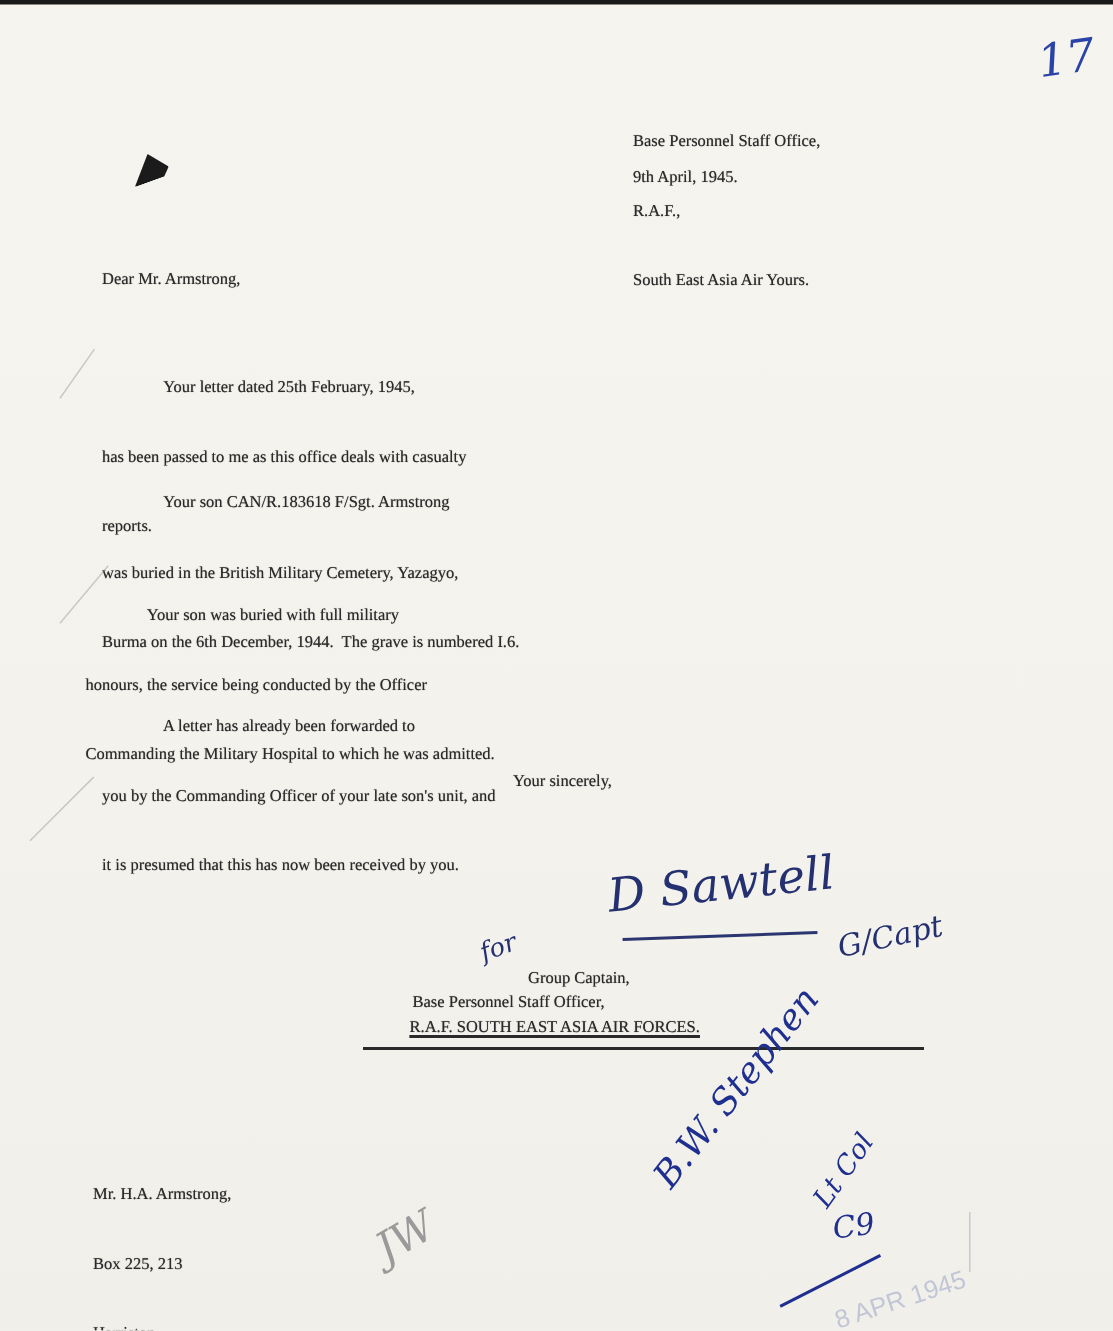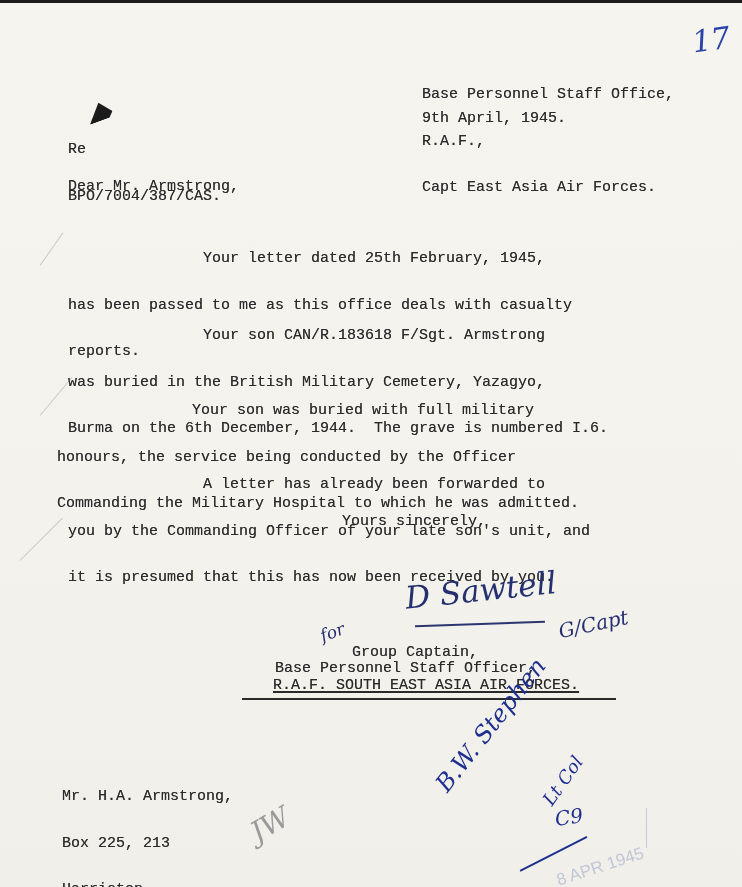--- a/index.html
+++ b/index.html
@@ -21,22 +21,22 @@
       overflow: hidden;
     }
     .top-edge {
       position: absolute;
       left: 0; top: 0;
       width: 742px; height: 3px;
       background: #1a1a1a;
     }
     .typed {
       position: absolute;
-      font-family: Liberation Mono, monospace;
-      font-size: 15px;
+      font-family: Liberation Serif, serif;
+      font-size: 11px;
       line-height: 15.5px;
       color: #2a2a2a;
       white-space: pre;
       letter-spacing: 0px;
       text-shadow: 0 0 0.6px rgba(0,0,0,0.55);
     }
     .line { display: block; }
     .underline {
       text-decoration: underline;
       text-decoration-thickness: 1.5px;
@@ -69,27 +69,23 @@
 <body>
 
 <div class="page">
   <div class="top-edge"></div>
 
   <div class="hand" style="left:692px; top:22px; font-size:30px; color:#2a43a8; transform:rotate(-8deg);">17</div>
 
   <div class="typed" style="left:422px; top:56px;">
     <span class="line">Base Personnel Staff Office,</span>
     <span class="line">R.A.F.,</span>
-    <span class="line">Capt East Asia Air Forces.</span>
+    <span class="line">South East Asia Air Yours.</span>
   </div>
 
-  <div class="typed" style="left:68px; top:111px;">
-    <span class="line">Re</span>
-    <span class="line">BPO/7004/387/CAS.</span>
-  </div>
   <div class="redaction" style="left:86px; top:103px; width:26px; height:18px; transform:rotate(-20deg); clip-path:polygon(0 100%, 60% 0, 100% 70%, 80% 100%);"></div>
 
   <div class="typed" style="left:422px; top:111px;">9th April, 1945.</div>
 
   <div class="typed" style="left:68px; top:179px;">Dear Mr. Armstrong,</div>
 
   <div class="typed" style="left:68px; top:220px;">
     <span class="line">               Your letter dated 25th February, 1945,</span>
     <span class="line">has been passed to me as this office deals with casualty</span>
     <span class="line">reports.</span>
@@ -106,21 +102,21 @@
     <span class="line">honours, the service being conducted by the Officer</span>
     <span class="line">Commanding the Military Hospital to which he was admitted.</span>
   </div>
 
   <div class="typed" style="left:68px; top:446px;">
     <span class="line">               A letter has already been forwarded to</span>
     <span class="line">you by the Commanding Officer of your late son's unit, and</span>
     <span class="line">it is presumed that this has now been received by you.</span>
   </div>
 
-  <div class="typed" style="left:342px; top:514px;">Yours sincerely,</div>
+  <div class="typed" style="left:342px; top:514px;">Your sincerely,</div>
 
   <div class="hand" style="left:405px; top:572px; font-size:31px; transform:rotate(-6deg);">D Sawtell</div>
   <div style="position:absolute; left:415px; top:623px; width:130px; height:2px; background:#2b3570; transform:rotate(-2deg);"></div>
   <div class="hand" style="left:320px; top:622px; font-size:17px; transform:rotate(-20deg);">for</div>
   <div class="hand" style="left:558px; top:612px; font-size:20px; transform:rotate(-12deg);">G/Capt</div>
 
   <div class="typed" style="left:352px; top:645px;">Group Captain,</div>
   <div class="typed" style="left:275px; top:661px;">Base Personnel Staff Officer,</div>
   <div class="typed underline" style="left:242px; top:678px;margin-left:31px;">R.A.F. SOUTH EAST ASIA AIR FORCES.</div>
   <div style="position:absolute; left:242px; top:698px; width:374px; height:1.5px; background:#2a2a2a;"></div>

